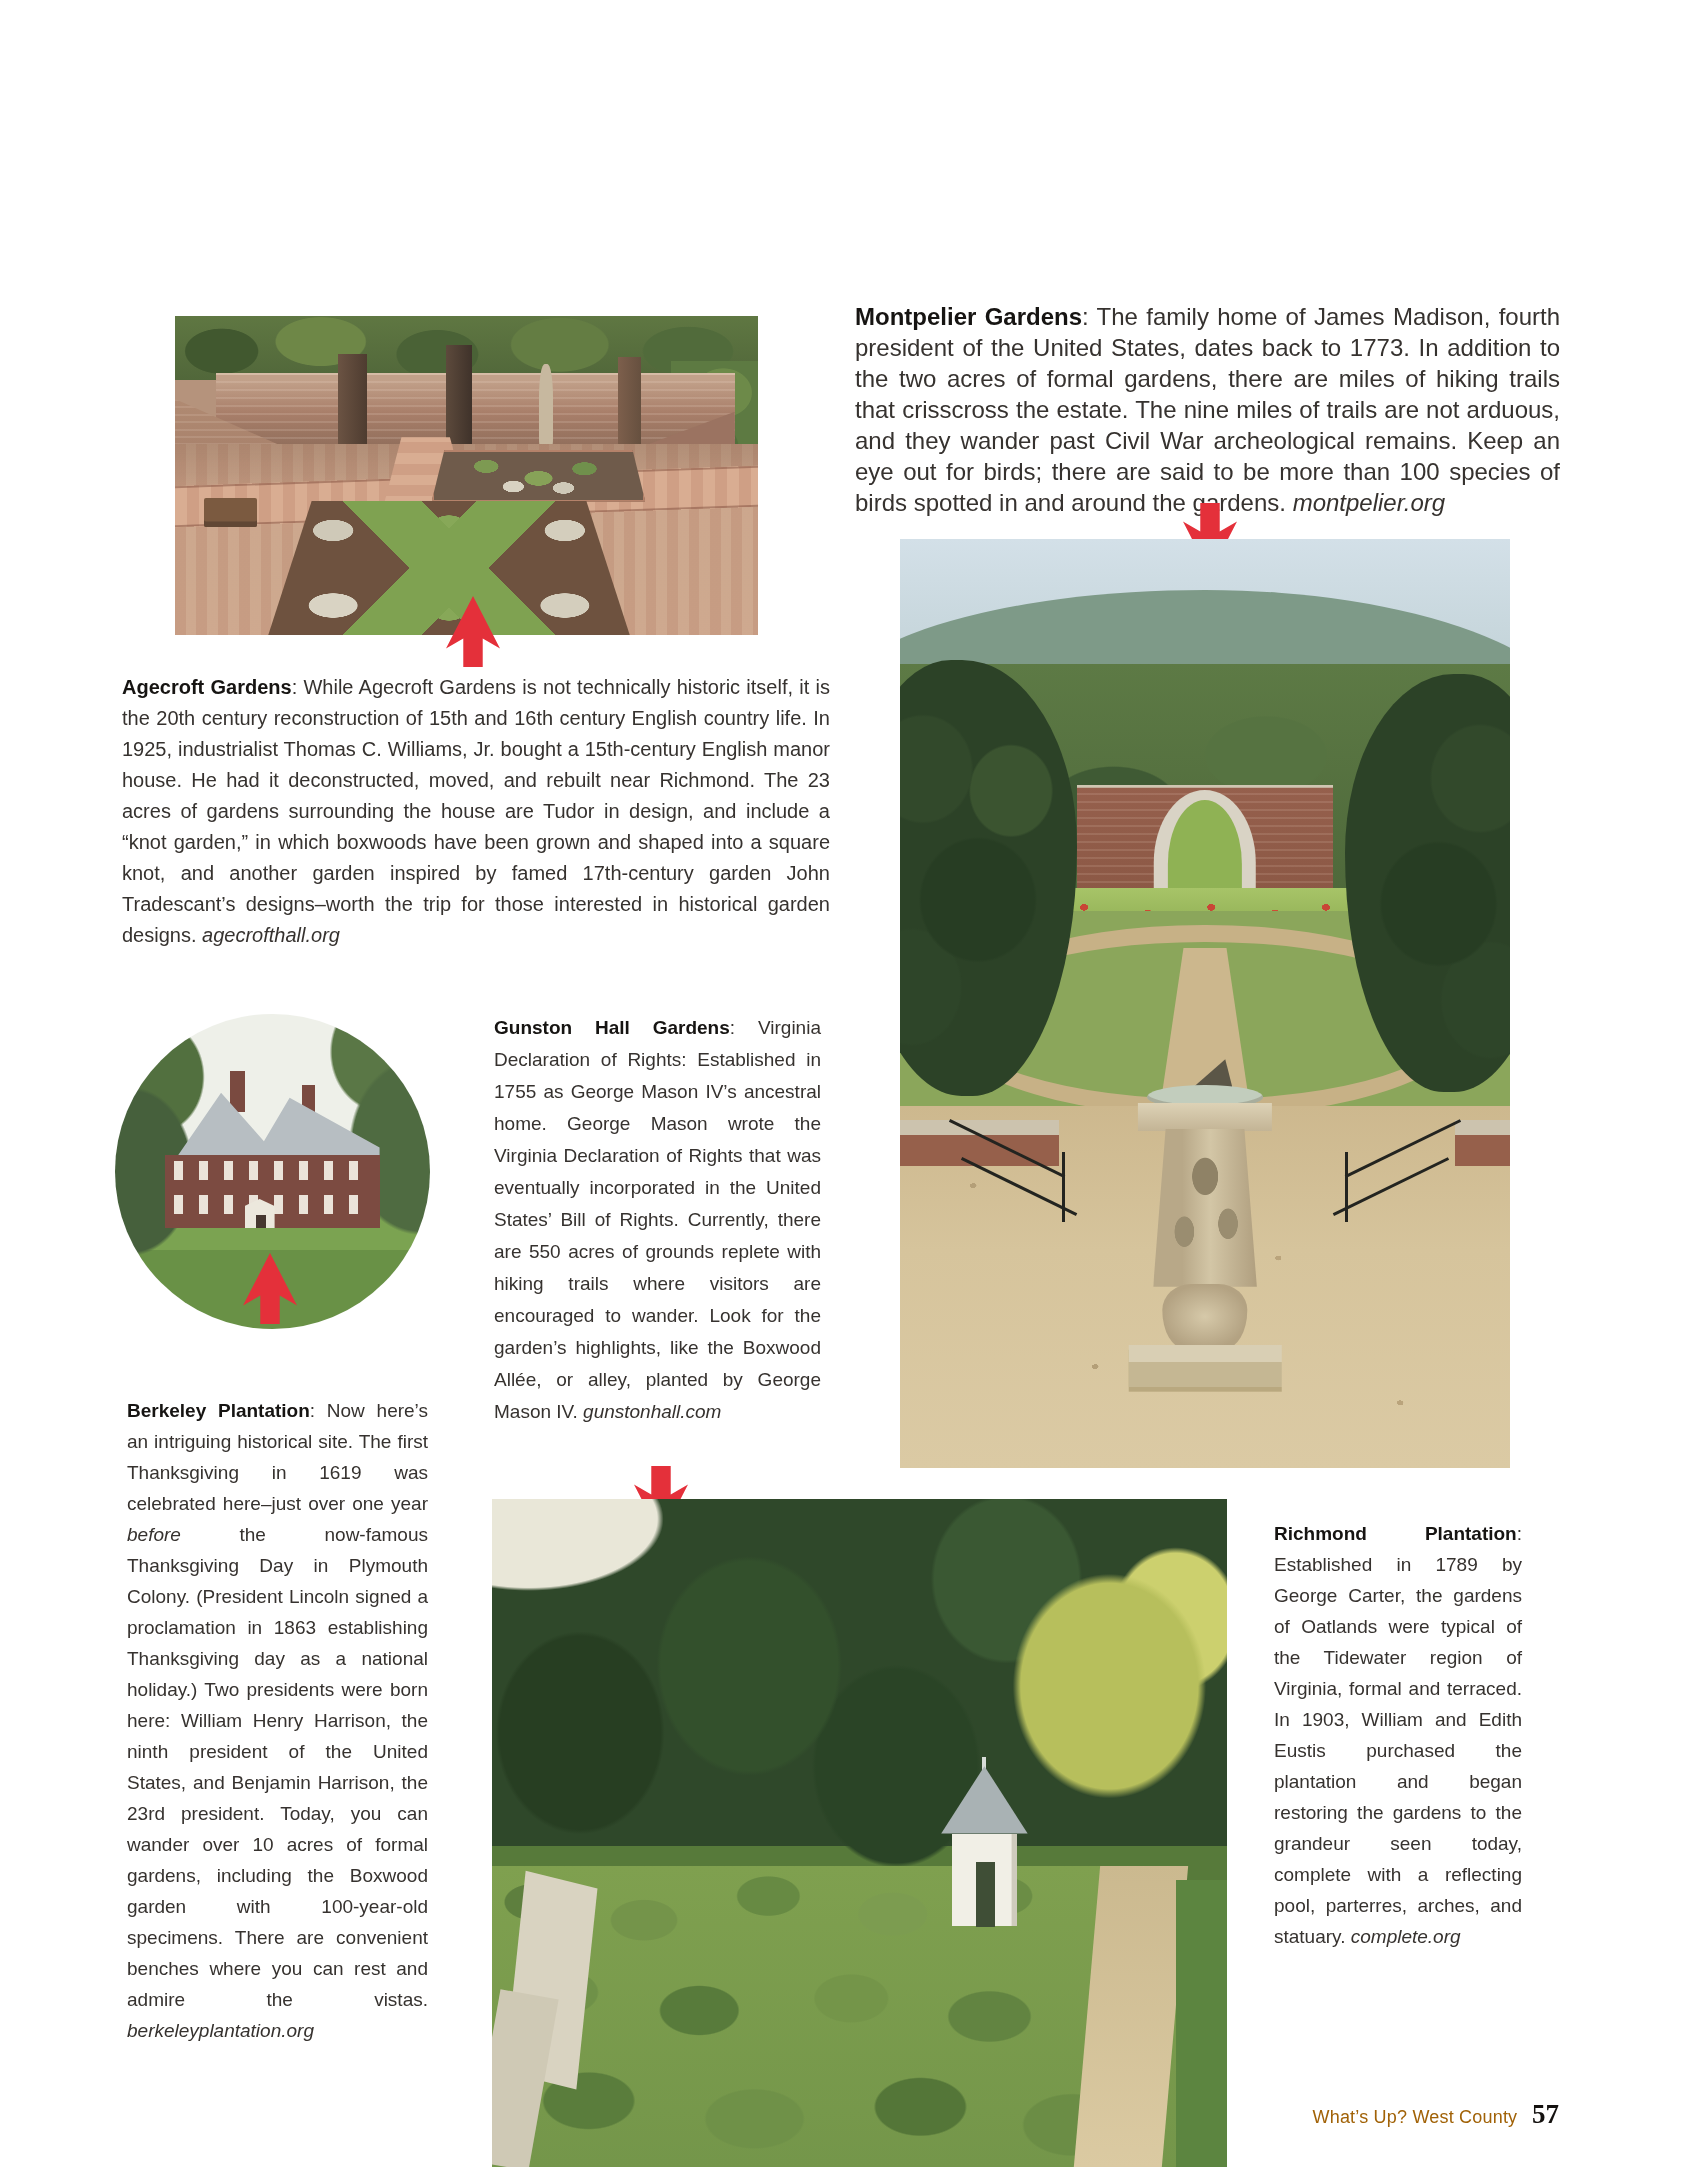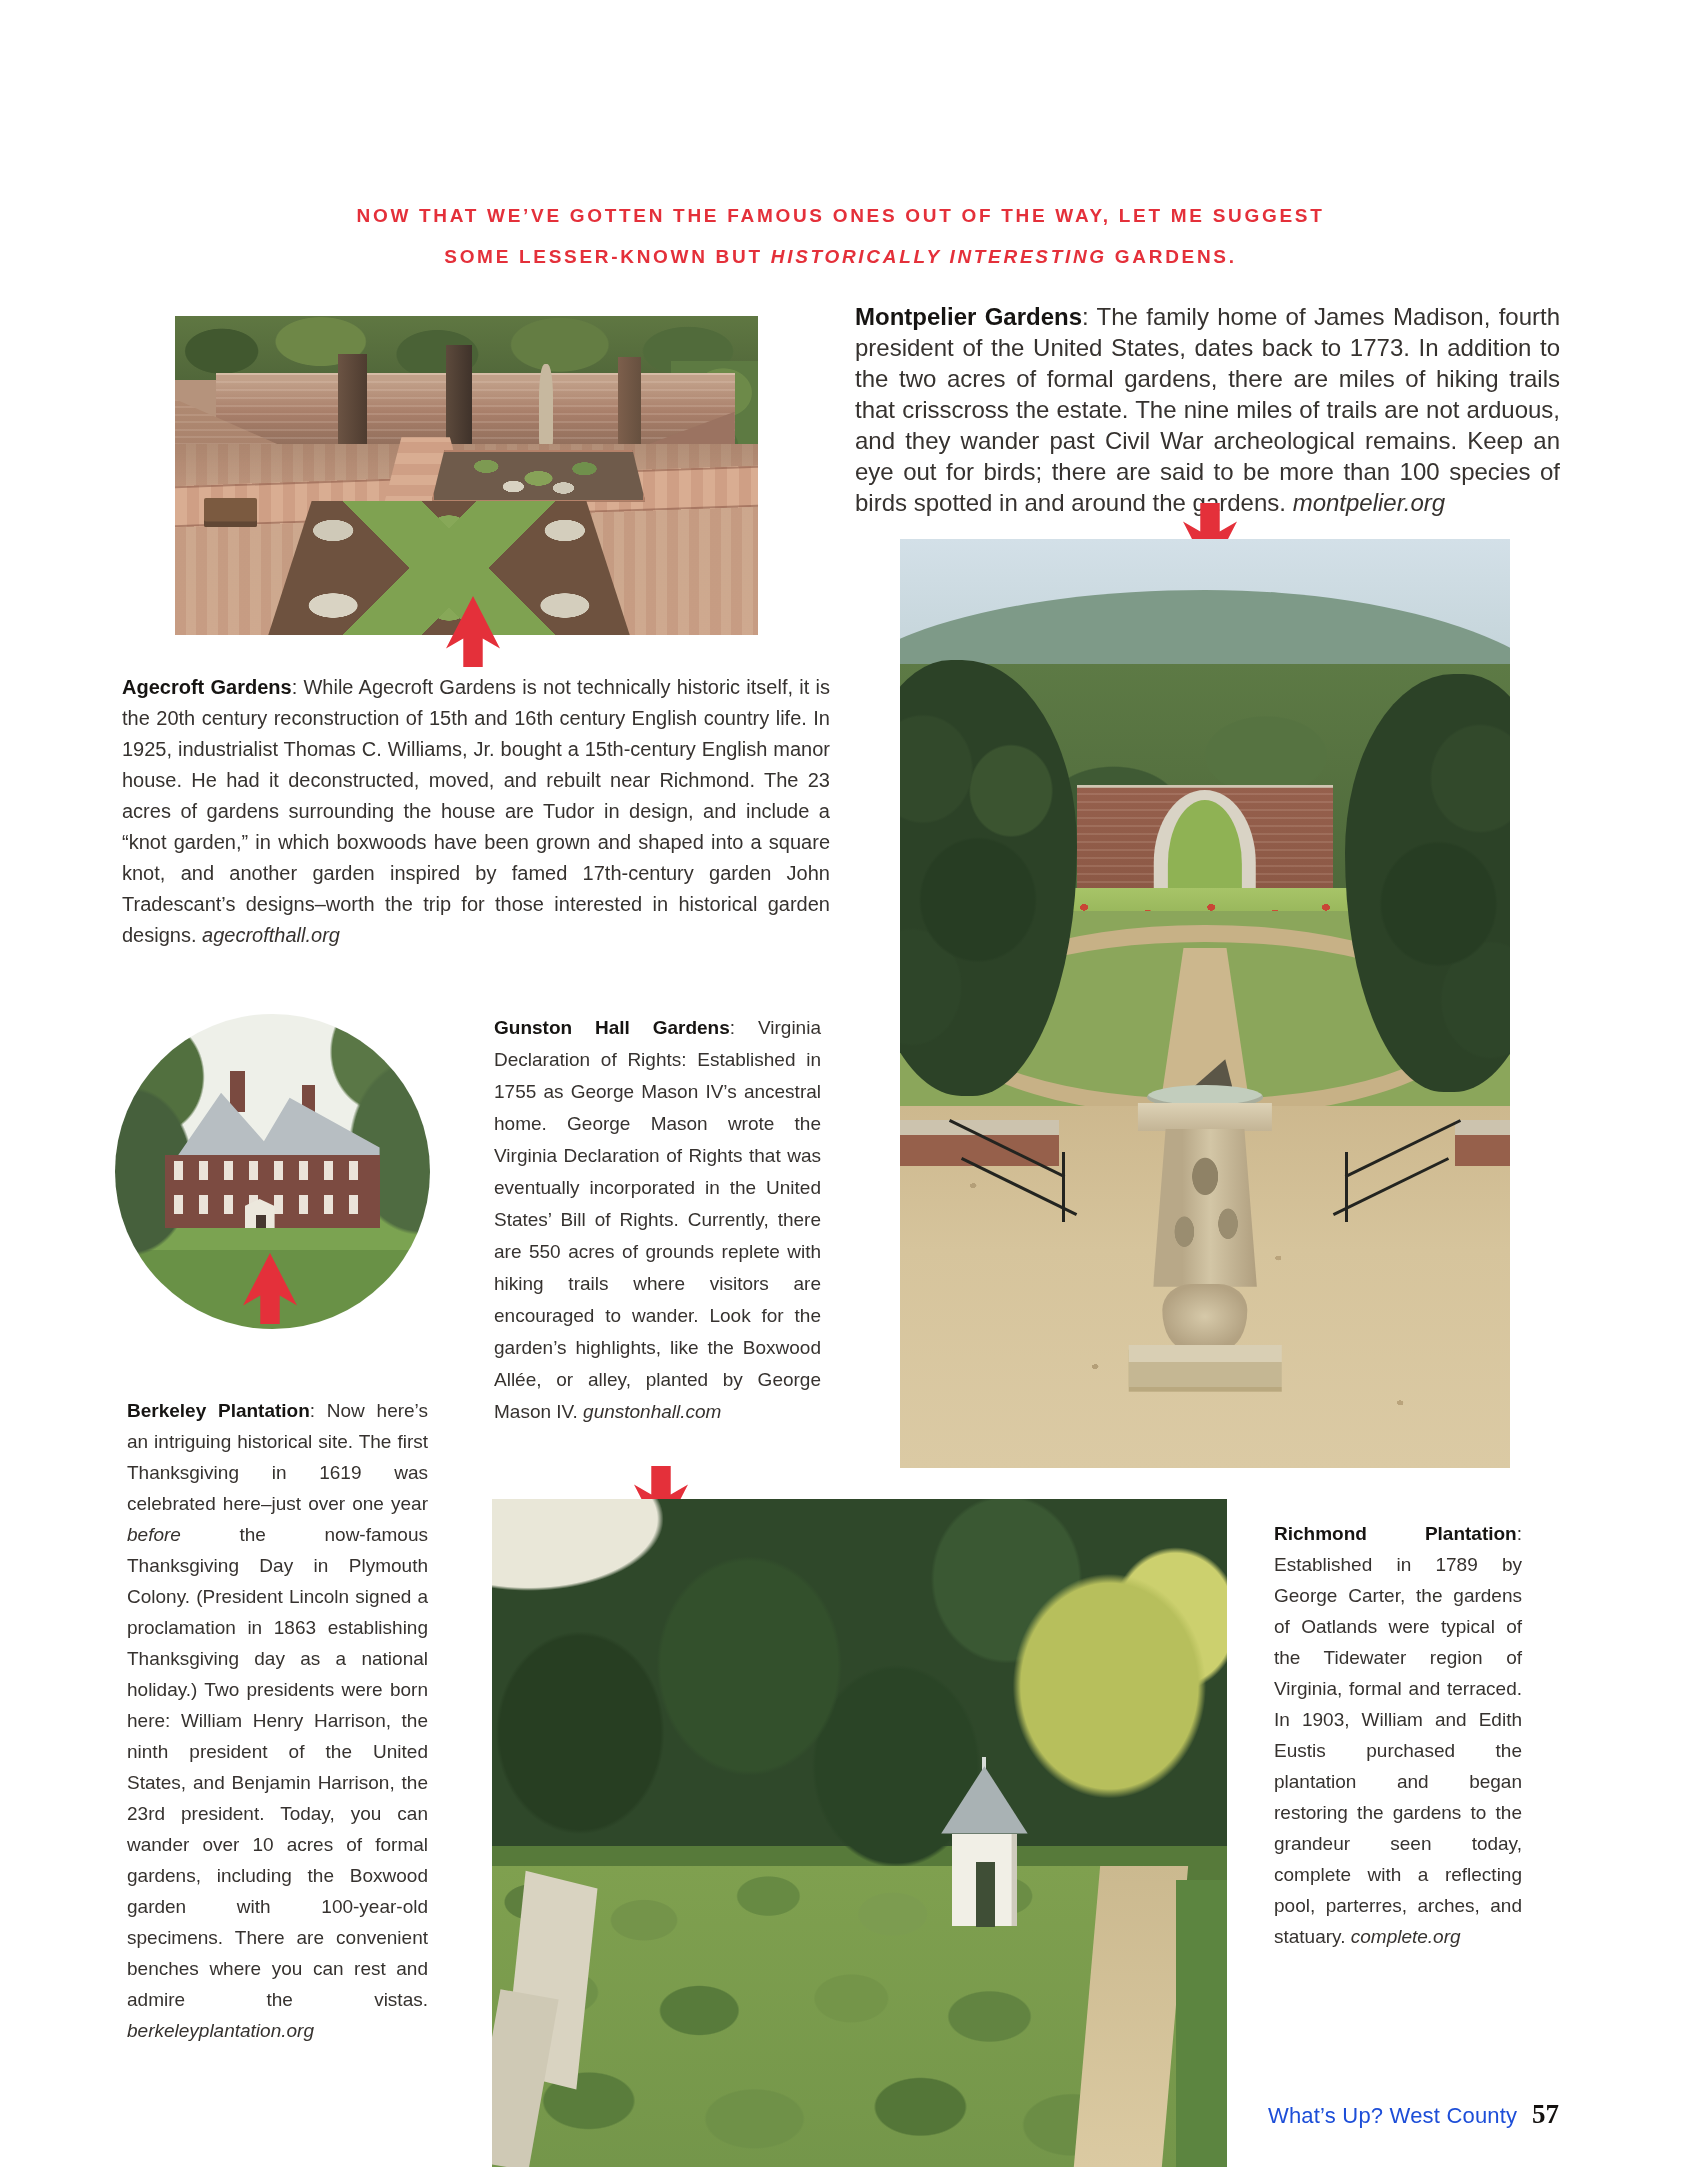--- a/index.html
+++ b/index.html
@@ -18,21 +18,21 @@
   .article b{font-weight:700;color:#161412;}
   .article i{font-style:italic;}
   .art-montpelier{left:855px;top:301px;width:705px;font-size:24px;line-height:31px;text-align:justify;}
   .art-agecroft  {left:122px; top:672px;width:708px;font-size:20px;line-height:31px;text-align:justify;}
   .art-gunston   {left:494px; top:1012px;width:327px; font-size:19px;line-height:32px;text-align:justify;}
   .art-berkeley  {left:127px; top:1395px;width:301px; font-size:19px;line-height:31px;  text-align:justify;}
   .art-oatlands  {left:1274px;top:1518px;width:248px; font-size:19px;line-height:31px;  text-align:justify;}
 
   
   .footer{position:absolute;right:122px;top:2099px;display:flex;align-items:baseline;gap:14.7px;}
-  .footer .pub{font-size:22px;color:#1d4ed8;letter-spacing:0.2px;}
+  .footer .pub{font-size:18px;color:#a16207;letter-spacing:0.2px;}
   .footer .num{font-family:"Liberation Serif", serif;font-weight:700;font-size:27px;color:#14110f;text-align:center;}
 
   
   .arrow{position:absolute;width:54px;height:71px;background:var(--accent,#e4303a);}
   .arrow.up  {clip-path:polygon(32% 100%,68% 100%,68% 60%,100% 74%,50% 0%,0% 74%,32% 60%);}
   .arrow.down{clip-path:polygon(32% 0%,68% 0%,68% 40%,100% 26%,50% 100%,0% 26%,32% 40%);}
   .arr-agecroft{left:446px;top:596px;}
   .arr-montpelier{left:1183px;top:503px;}
   .arr-berkeley{left:243px;top:1253px;}
   .arr-oatlands{left:634px;top:1466px;}
@@ -251,21 +251,20 @@
     clip-path:polygon(50% 0,100% 100%,0 100%);}
   .oa-gz-body{left:18%;top:42%;width:64%;height:58%;background:#f1efe6;
     box-shadow:inset -5.4px 0 0 #cfcbbd;}
   .oa-gz-door{left:42%;top:60%;width:18%;height:40%;background:#3f4e36;}
 </style>
 </head>
 <body>
 
 <div class="canvas">
 
-  <div class="kicker"><span>Now that we’ve gotten the famous ones out of the way, let me suggest some lesser-known but </span><i>historically interesting</i><span> gardens.</span></div>
 
   <div class="photo ph-agecroft" aria-label="Walled Tudor knot garden with brick paths and clipped boxwood patterns at Agecroft Hall">
     <div class="ag-trees"></div>
     <div class="ag-green-right"></div>
     <div class="ag-wall-back"></div>
     <div class="ag-pillar-1"></div>
     <div class="ag-pillar-2"></div>
     <div class="ag-pillar-3"></div>
     <div class="ag-statue"></div>
     <div class="ag-wall-left"></div>

